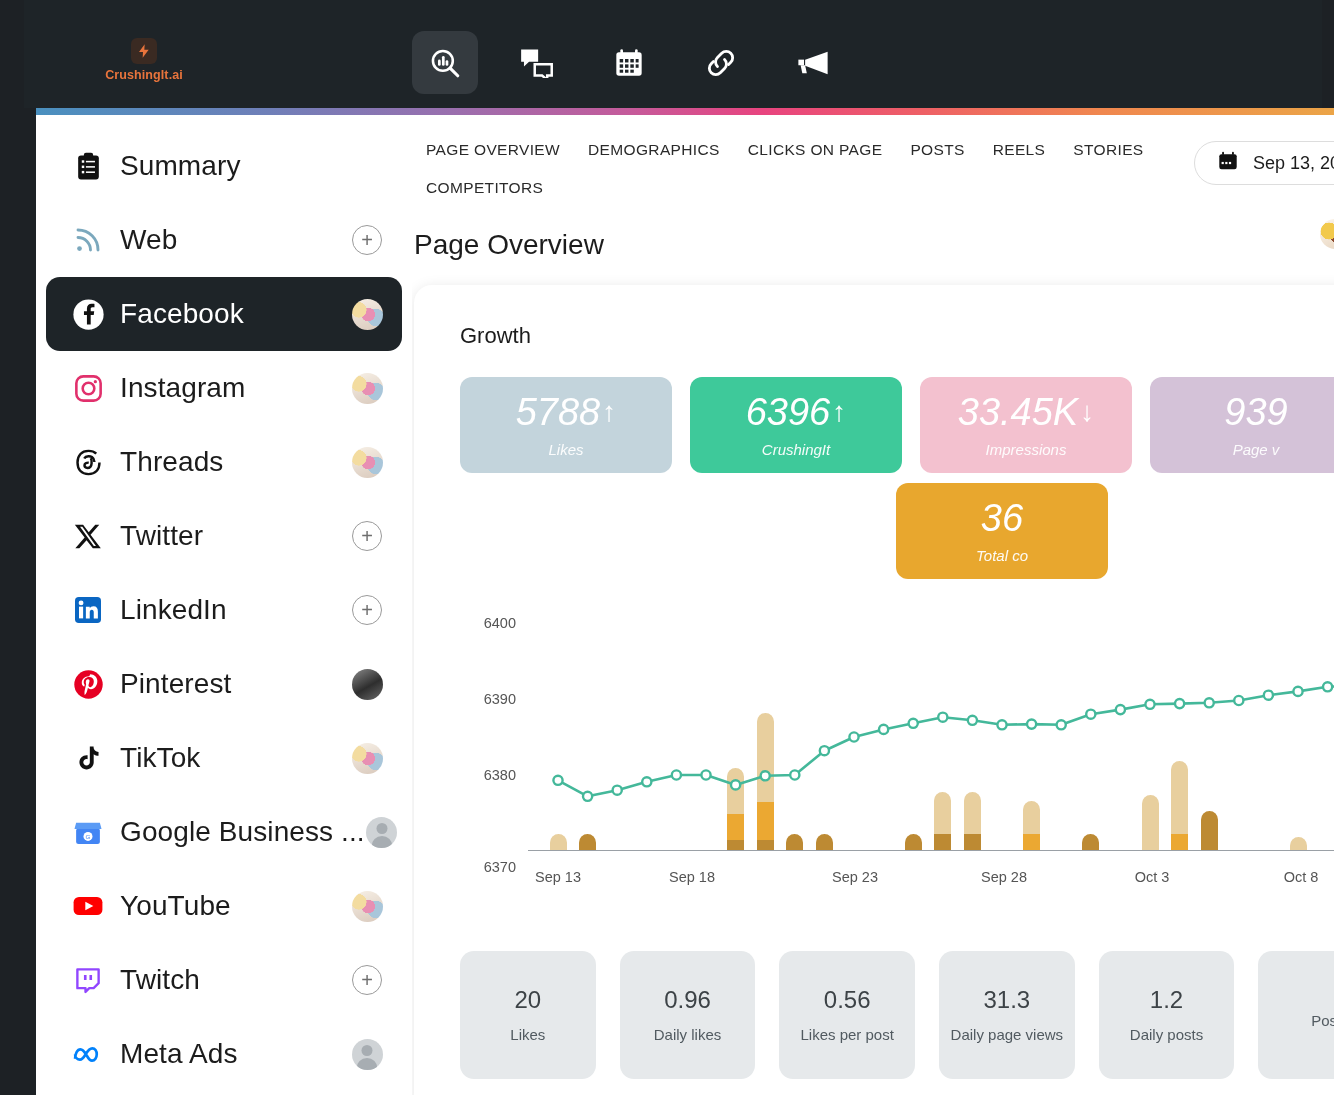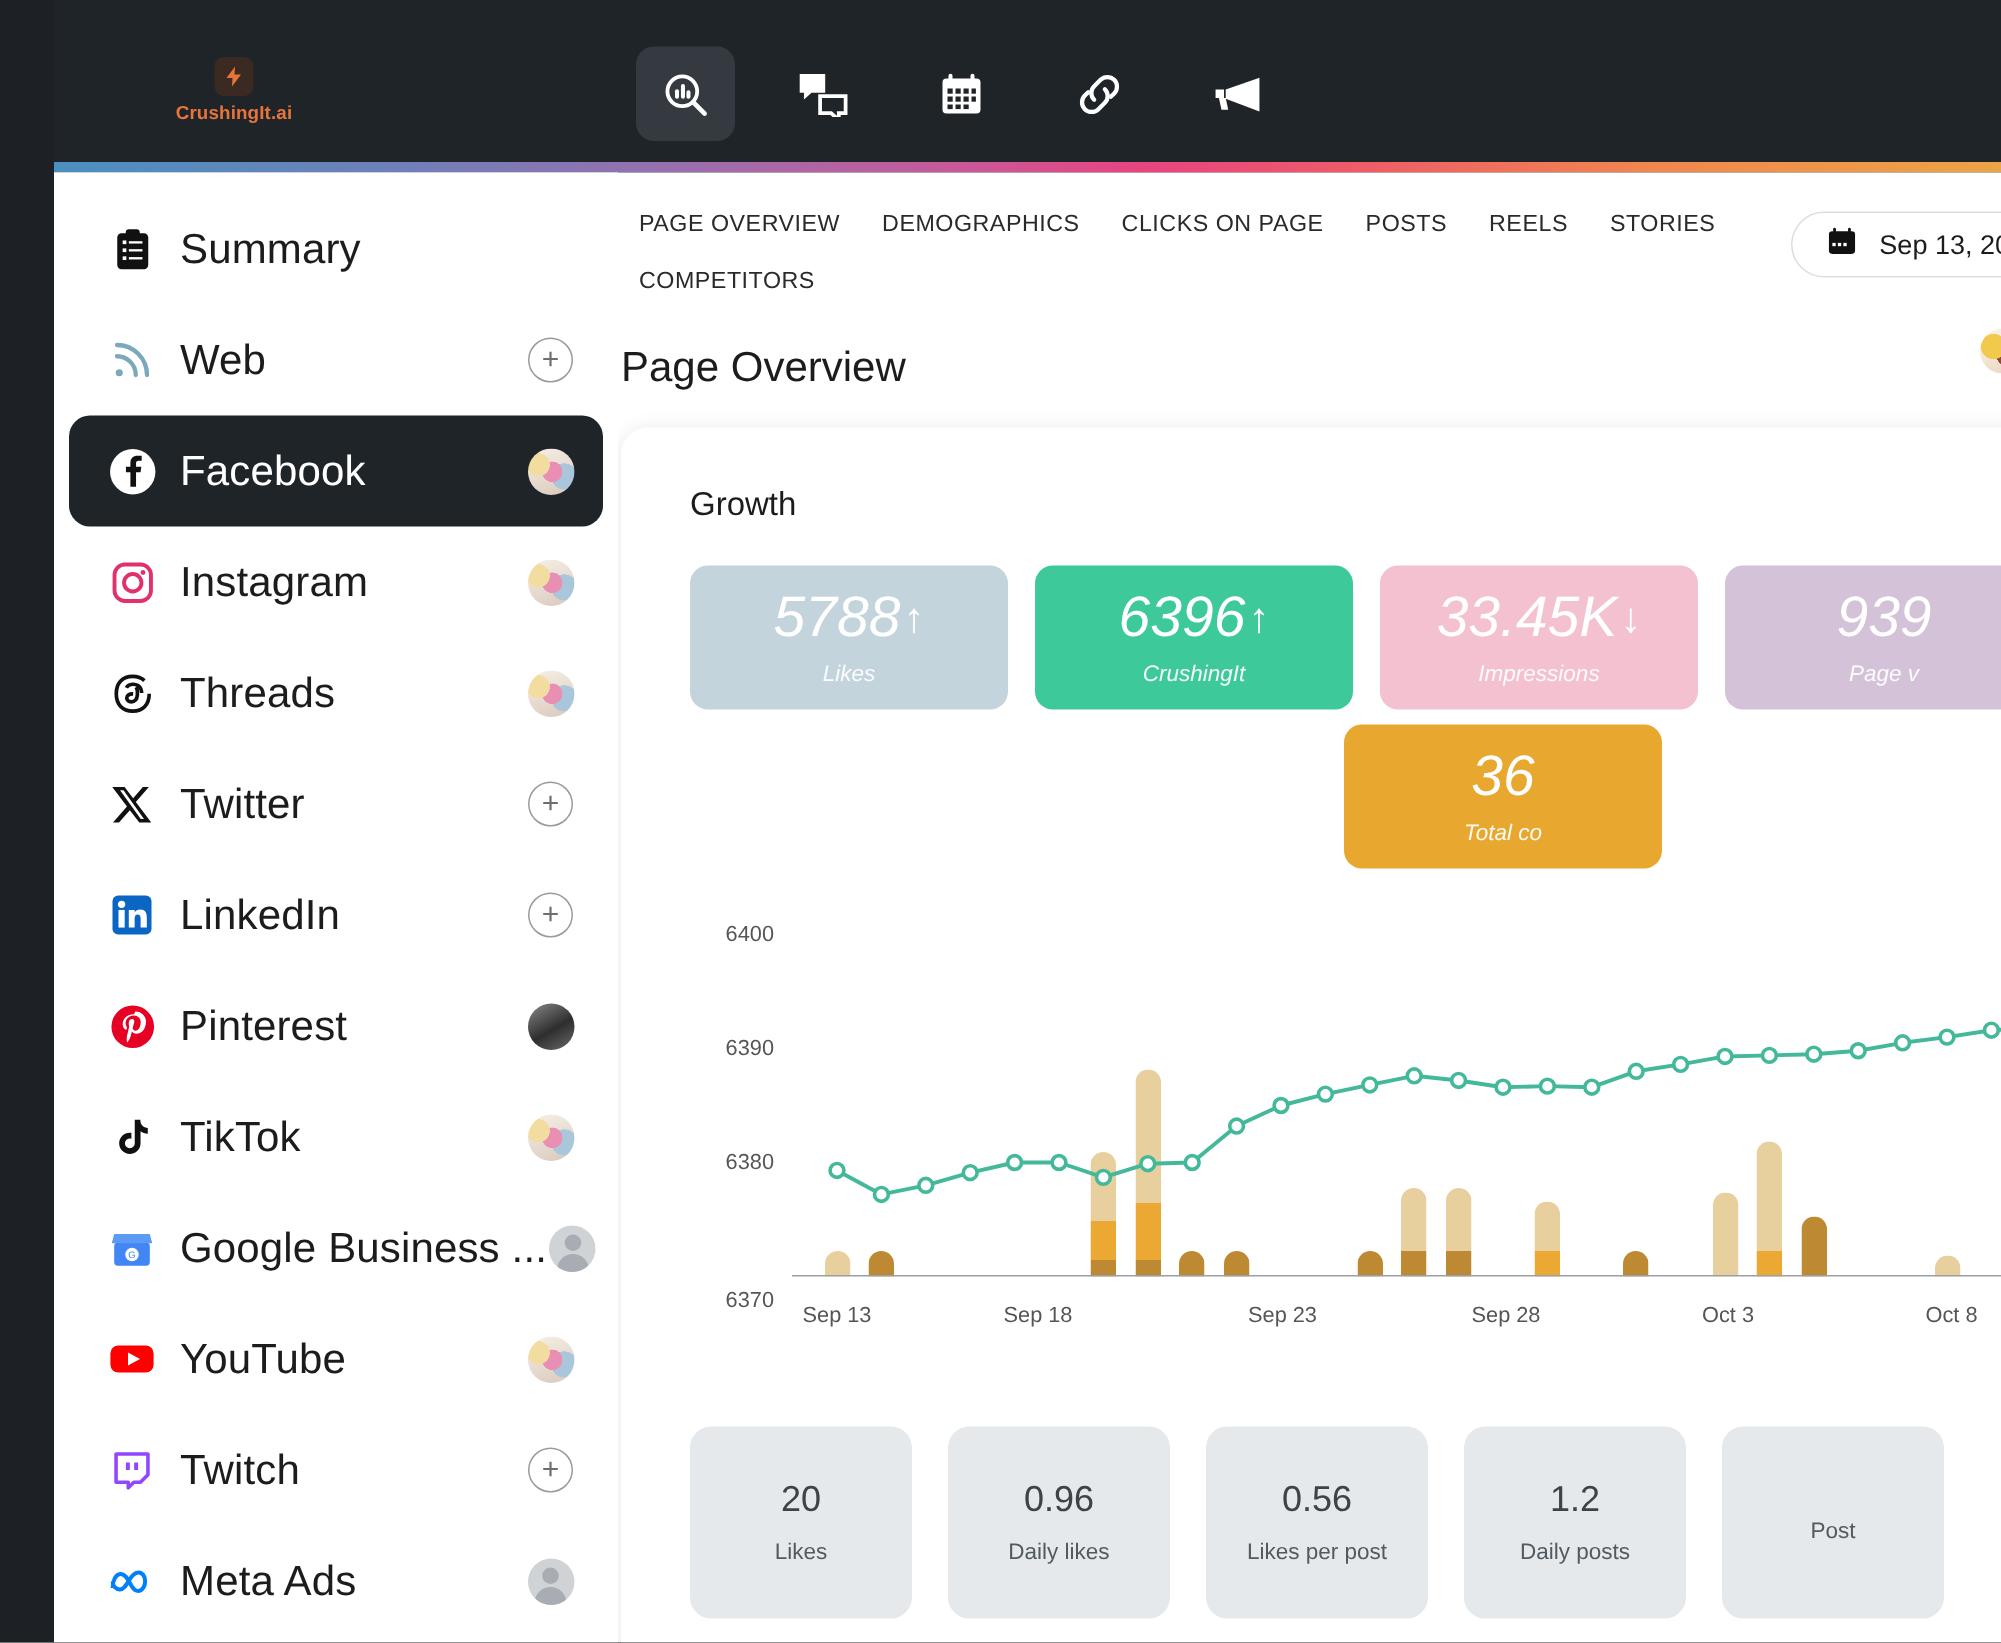--- a/index.html
+++ b/index.html
@@ -6,21 +6,21 @@
   html, body { width: 1334px; height: 1095px; overflow: hidden; }
   body {
     font-family: "Liberation Sans", sans-serif;
     background: #1d2125;
     color: #222;
   }
   .viewport { position: relative; width: 1334px; height: 1095px; overflow: hidden; background:#1d2125; }
 
   
   .topbar {
-    position: absolute; left: 36px; top: 0; width: 1298px; height: 108px;
+    position: absolute; left: 24px; top: 0; width: 1298px; height: 108px;
     background: #1e2428;
     display: flex; align-items: center;
   }
   .brand { position: absolute; left: 60px; top: 38px; width: 120px; text-align: center; }
   .brand-mark {
     width: 26px; height: 26px; border-radius: 6px;
     background: #3a2a22; margin: 0 auto;
     display:flex; align-items:center; justify-content:center;
   }
   .brand-name { margin-top: 4px; font-size: 12.5px; font-weight: 700; color: #e8743c; letter-spacing: .1px;}
@@ -570,20 +570,24 @@
           </div>
           <div class="metric">
             <div class="metric-val">0.96</div>
             <div class="metric-lab">Daily likes</div>
           </div>
           <div class="metric">
             <div class="metric-val">0.56</div>
             <div class="metric-lab">Likes per post</div>
           </div>
           <div class="metric">
+            <div class="metric-val">31.3</div>
+            <div class="metric-lab">Daily page views</div>
+          </div>
+          <div class="metric">
             <div class="metric-val">1.2</div>
             <div class="metric-lab">Daily posts</div>
           </div>
           <div class="metric">
             <div class="metric-val"></div>
             <div class="metric-lab">Post</div>
           </div>
         </div>
       </div>
     </div>

